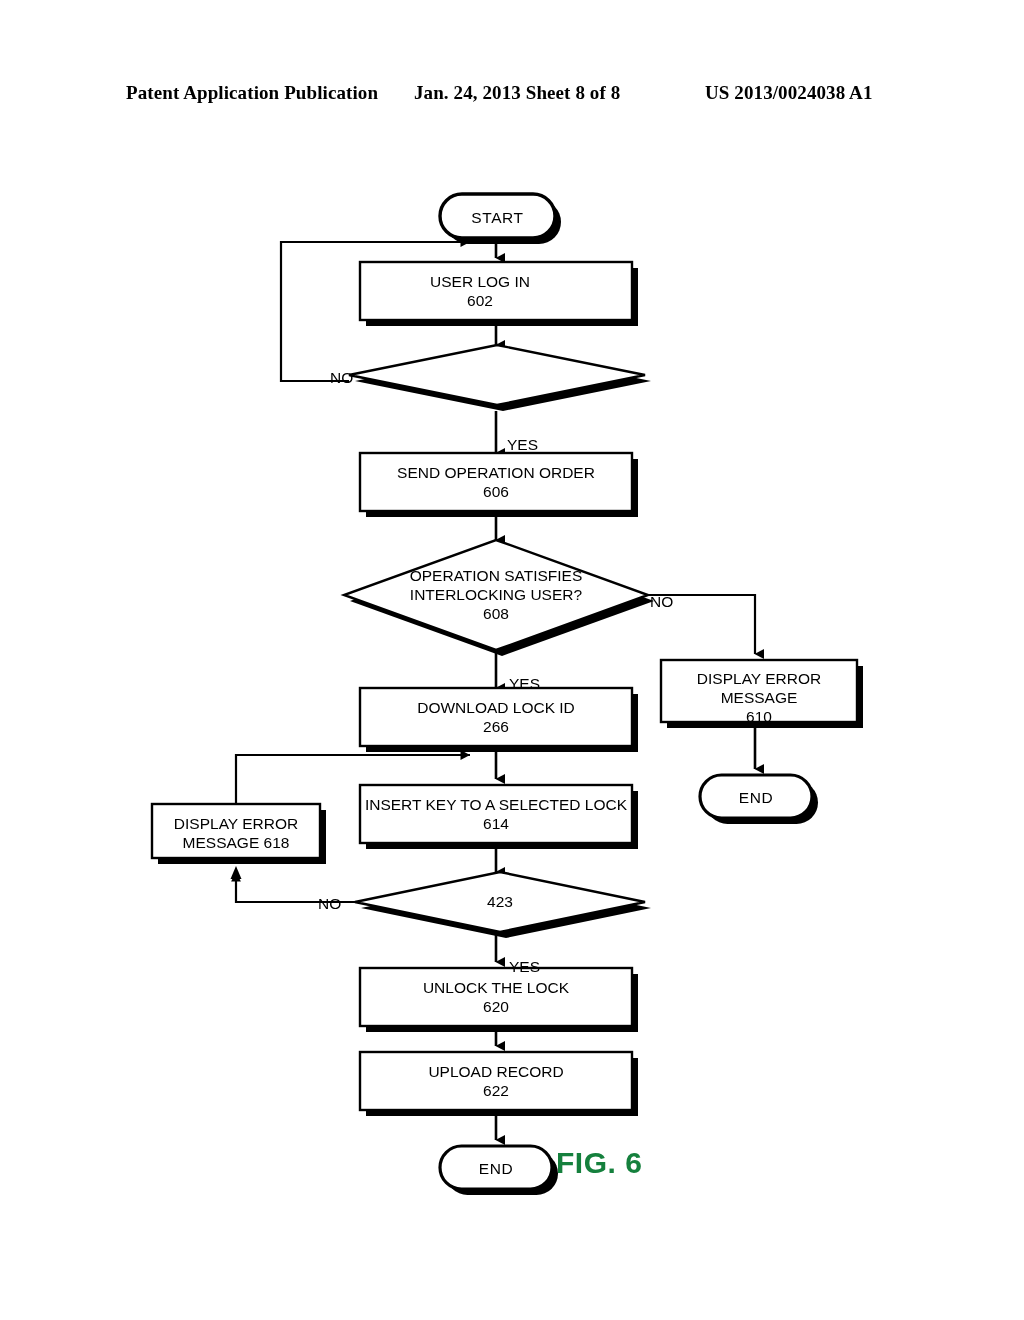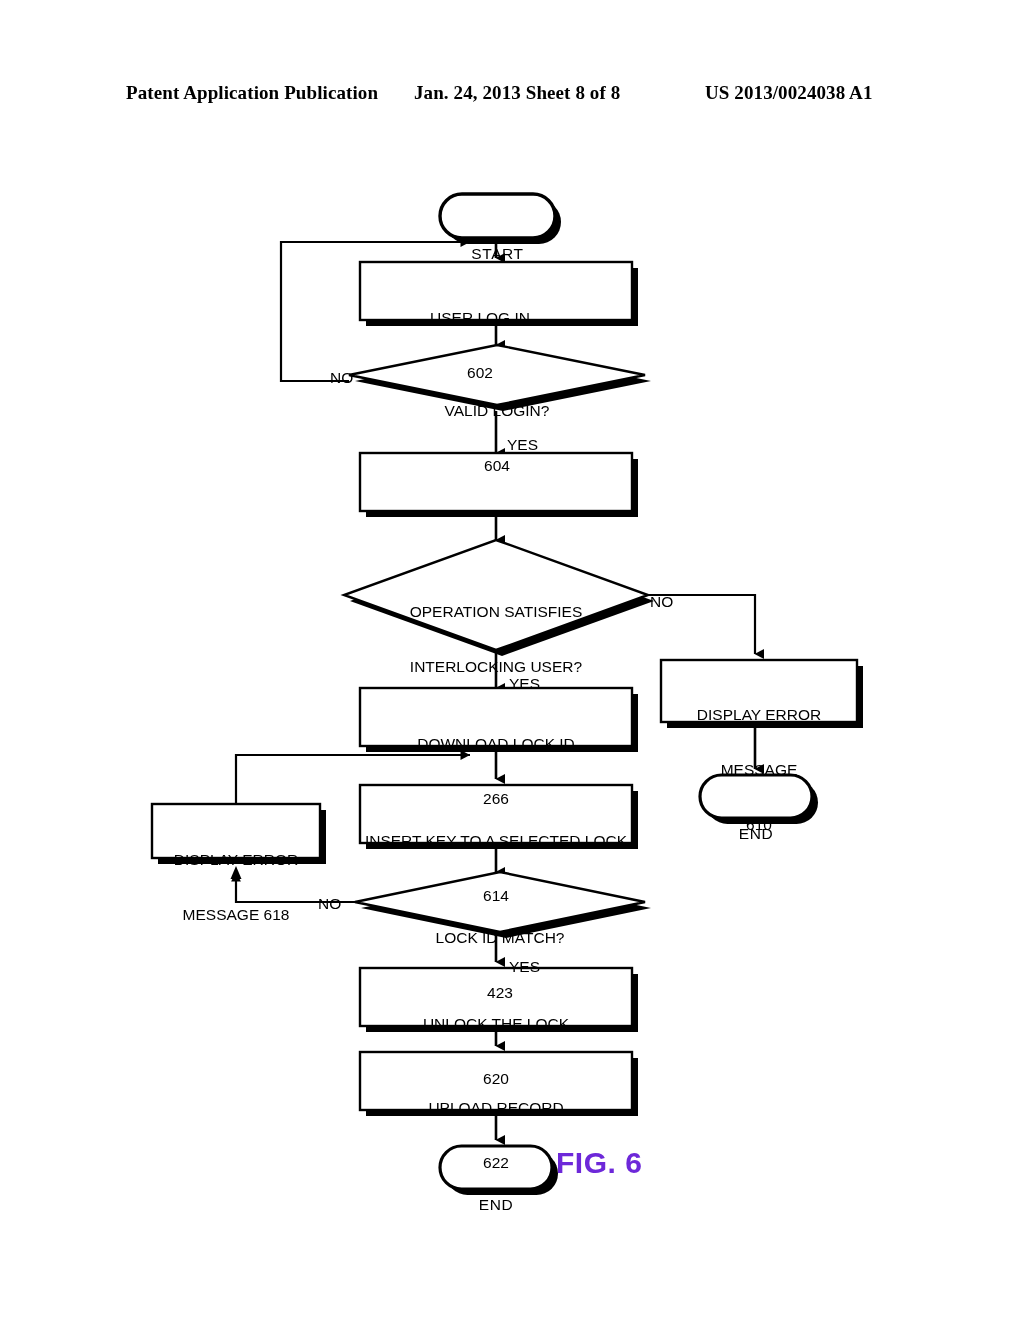--- a/index.html
+++ b/index.html
@@ -66,42 +66,42 @@
   .node-label {
     position: absolute;
     text-align: center;
     font-family: "Liberation Sans", sans-serif;
     font-size: 15.5px;
     line-height: 19px;
     color: #000;
     white-space: nowrap;
     pointer-events: none;
   }
-  .node-label .ln { display: block; margin-top: 36px; }
+  .node-label .ln { display: block; }
   .term-label {
     font-size: 15.5px;
     letter-spacing: 0.6px;
   }
   .edge-label {
     position: absolute;
     font-family: "Liberation Sans", sans-serif;
     font-size: 15.5px;
     color: #000;
     white-space: nowrap;
     margin-top: 17px;
   }
   #fig-caption {
     position: absolute;
     left: 556px;
     top: 1146px;
     font-family: "Liberation Sans", sans-serif;
     font-weight: bold;
     font-size: 30px;
     letter-spacing: 0.5px;
-    color: #6d28d9;
+    color: #15803d;
   }
 </style>
 </head>
 <body>
 
 <div id="page-header">
   <span class="hdr-left">Patent Application Publication</span>
   <span class="hdr-mid">Jan. 24, 2013  Sheet 8 of 8</span>
   <span class="hdr-right">US 2013/0024038 A1</span>
 </div>
@@ -218,29 +218,30 @@
 
   <div class="node-label term-label" style="left:440px; top:208px; width:115px;">
     <span class="ln">START</span>
   </div>
 
   <div class="node-label" style="left:344px; top:272px; width:272px;">
     <span class="ln">USER LOG IN</span>
     <span class="ln">602</span>
   </div>
 
-  <div class="node-label" style="left:349px; top:365px; width:296px;">
-    <span class="ln">VALID LOGIN?</span>
-    <span class="ln">604</span>
-  </div>
-
+
+  <div class="node-label" style="left:360px; top:463px; width:272px;">
+    <span class="ln">SEND OPERATION ORDER</span>
+    <span class="ln">606</span>
+  </div>
 
   <div class="node-label" style="left:344px; top:566px; width:304px;">
     <span class="ln">OPERATION SATISFIES</span>
     <span class="ln">INTERLOCKING USER?</span>
+    <span class="ln">608</span>
   </div>
 
   <div class="node-label" style="left:661px; top:669px; width:196px;">
     <span class="ln">DISPLAY ERROR</span>
     <span class="ln">MESSAGE</span>
     <span class="ln">610</span>
   </div>
 
   <div class="node-label term-label" style="left:700px; top:788px; width:112px;">
     <span class="ln">END</span>
@@ -250,21 +251,20 @@
     <span class="ln">DOWNLOAD LOCK ID</span>
     <span class="ln">266</span>
   </div>
 
   <div class="node-label" style="left:358px; top:795px; width:276px;">
     <span class="ln">INSERT KEY TO A SELECTED LOCK</span>
     <span class="ln">614</span>
   </div>
 
   <div class="node-label" style="left:355px; top:892px; width:290px;">
-    <span class="ln">LOCK ID MATCH?</span>
     <span class="ln">423</span>
   </div>
 
   <div class="node-label" style="left:152px; top:814px; width:168px;">
     <span class="ln">DISPLAY ERROR</span>
     <span class="ln">MESSAGE 618</span>
   </div>
 
   <div class="node-label" style="left:360px; top:978px; width:272px;">
     <span class="ln">UNLOCK THE LOCK</span>

